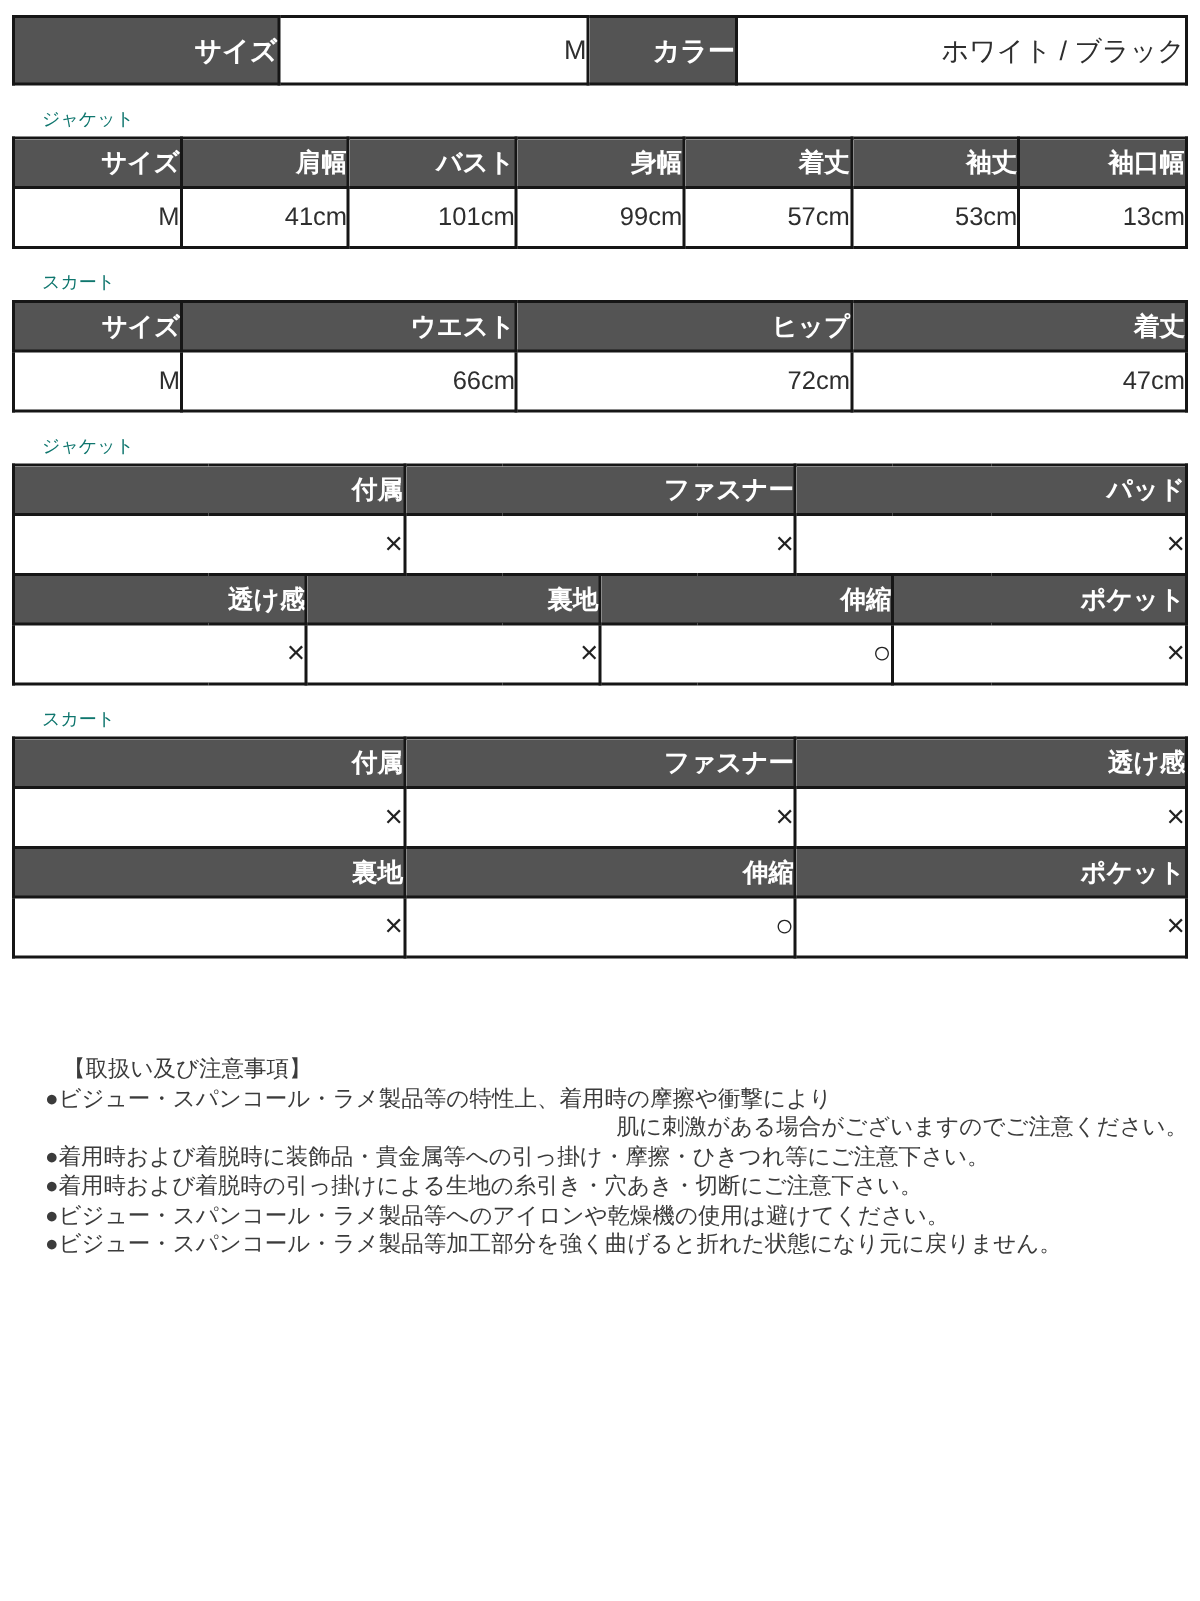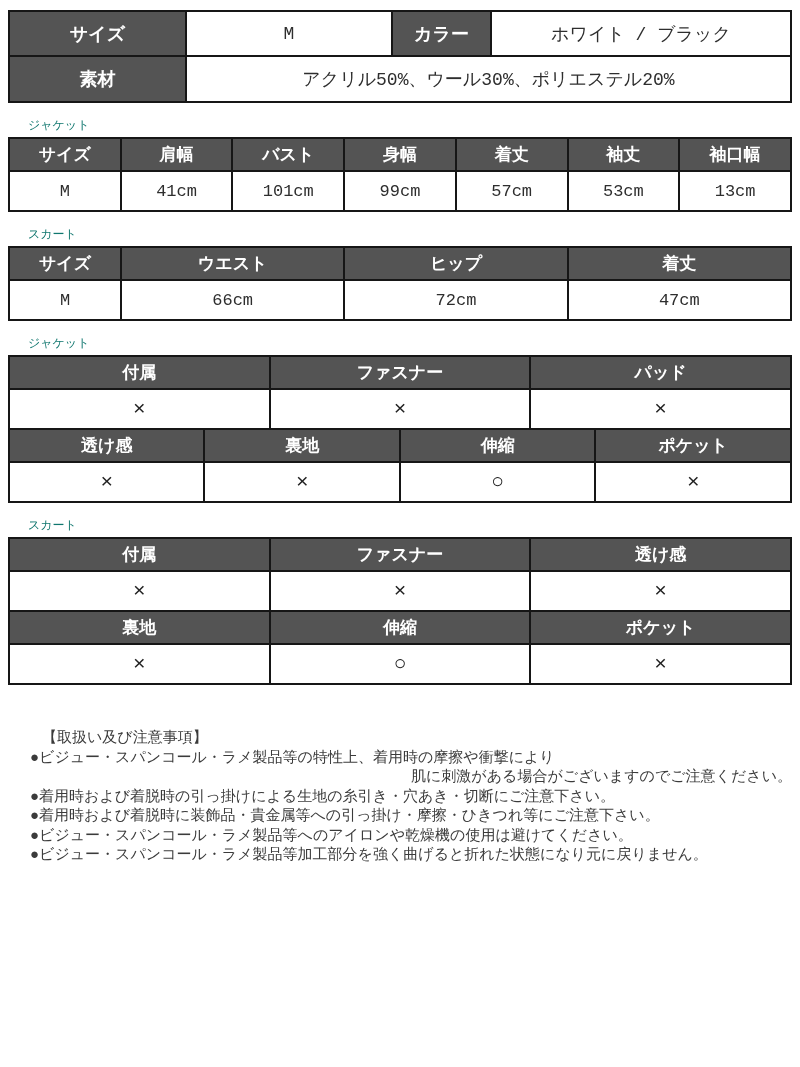--- a/index.html
+++ b/index.html
@@ -4,33 +4,33 @@
 <style>
   html,body { margin:0; padding:0; }
   body {
     width:800px; height:1067px; background:#ffffff;
     font-family:"Liberation Sans","DejaVu Sans",sans-serif;
     color:#2e2e2e;
   }
   .wrap { padding:10px 8px 0 8px; }
   table { border-collapse:collapse; width:784px; table-layout:fixed; }
   th, td {
-    border:2px solid #161616; text-align:center; vertical-align:middle;
-    padding:0; overflow:hidden; white-space:nowrap;font-family:Liberation Mono, monospace;
+    border:2px solid #161616; text-align:right; vertical-align:middle;
+    padding:0; overflow:hidden; white-space:nowrap;
   }
   th { background:#545454; color:#ffffff; font-weight:bold; font-size:18px; }
   td { font-size:18px; color:#2e2e2e; }
   .t1 tr.r1 { height:45px; }
   .t1 tr.r2 { height:46px; }
   .meas th { font-size:17px; height:31px; }
   .meas td { font-size:17px; height:38px; }
   .feat th { font-size:17px; height:31px; }
   .feat td { height:38px; font-size:21px; font-weight:normal; color:#222222; }
   .seclabel { margin:14px 0 3px 20px; font-size:12px; color:#0f766e; }
-  .notes { margin-top:42px; font-size:15px; line-height:19.5px; color:#3b3b3b; }
+  .notes { margin-top:64px; font-size:15px; line-height:19.5px; color:#3b3b3b; }
   .notes .title { padding-left:34px; }
   .notes .bullet { padding-left:22px; }
   .notes .cont { padding-left:8px;text-align:right; }
 </style>
 </head>
 <body>
 
 <div class="wrap">
 
   <table class="t1">
@@ -39,24 +39,20 @@
         <col style="width:206px">
         <col style="width:99px">
         <col>
       </colgroup>
     <tbody>
         <tr class="r1">
       <th>サイズ</th>
       <td>M</td>
       <th>カラー</th>
       <td>ホワイト / ブラック</td>
-    </tr>
-    <tr class="r2">
-      <th>素材</th>
-      <td colspan="3">アクリル50%、ウール30%、ポリエステル20%</td>
     </tr>
   </tbody>
     </table>
 
   <div class="seclabel">ジャケット</div>
   <table class="meas">
     <tbody>
         <tr>
       <th>サイズ</th>
       <th>肩幅</th>
@@ -153,19 +149,19 @@
       <td>○</td>
       <td>×</td>
     </tr>
   </tbody>
     </table>
 
   <div class="notes">
     <div class="title">【取扱い及び注意事項】</div>
     <div class="bullet">●ビジュー・スパンコール・ラメ製品等の特性上、着用時の摩擦や衝撃により</div>
     <div class="cont">肌に刺激がある場合がございますのでご注意ください。</div>
+    <div class="bullet">●着用時および着脱時に装飾品・貴金属等への引っ掛け・摩擦・ひきつれ等にご注意下さい。</div>
     <div class="bullet">●着用時および着脱時の引っ掛けによる生地の糸引き・穴あき・切断にご注意下さい。</div>
-    <div class="bullet">●着用時および着脱時に装飾品・貴金属等への引っ掛け・摩擦・ひきつれ等にご注意下さい。</div>
     <div class="bullet">●ビジュー・スパンコール・ラメ製品等へのアイロンや乾燥機の使用は避けてください。</div>
     <div class="bullet">●ビジュー・スパンコール・ラメ製品等加工部分を強く曲げると折れた状態になり元に戻りません。</div>
   </div>
 
 </div>
 
 </body></html>

